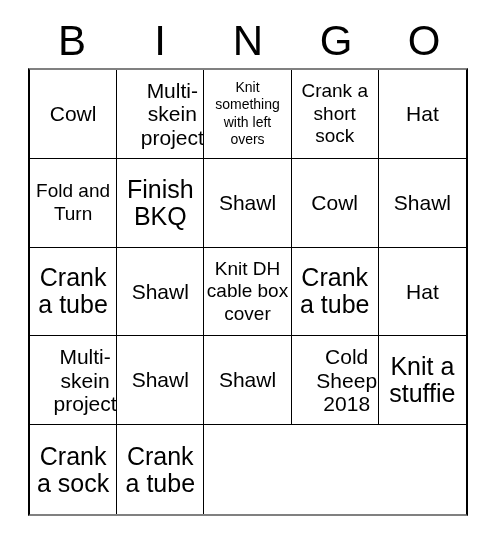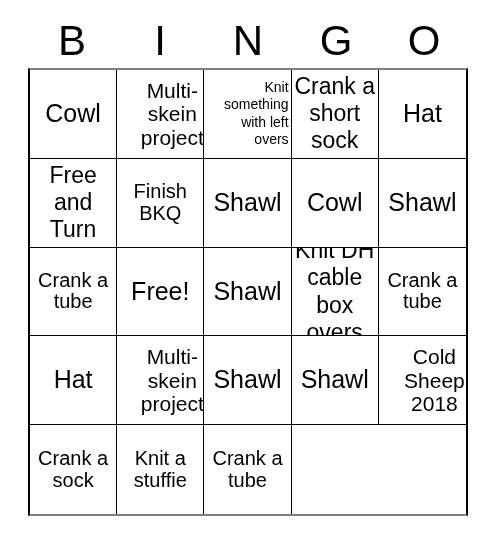--- a/index.html
+++ b/index.html
@@ -76,25 +76,25 @@
   .cell:nth-child(n+21) { border-bottom: none; }
 
   .cell-text {
     width: 100%;
     text-align: center;
     line-height: 1.06;
     color: #000000;
     word-wrap: break-word;
     hyphens: none;
   }
-  .sz-lg  .cell-text { font-size: 25px; line-height: 1.03; }
-  .sz-md  .cell-text { font-size: 20px; line-height: 1.08; }
+  .sz-lg  .cell-text { font-size: 21px; line-height: 1.03; }
+  .sz-md  .cell-text { font-size: 25px; line-height: 1.08; }
   .sz-sm  .cell-text { font-size: 21px; line-height: 1.12; margin-left: 24px; }
-  .sz-xs  .cell-text { font-size: 23px; line-height: 1.18; }
-  .sz-xxs .cell-text { font-size: 14px; line-height: 1.25; text-align: right; }
+  .sz-xs  .cell-text { font-size: 19px; line-height: 1.18; }
+  .sz-xxs .cell-text { font-size: 14px; line-height: 1.25; }
 </style>
 </head>
 <body>
 
 <div id="bingo-card">
 
   <div id="header-row">
     <div class="header-letter">B</div>
     <div class="header-letter">I</div>
     <div class="header-letter">N</div>
@@ -112,68 +112,65 @@
       <div class="cell sz-xxs">
         <span class="cell-text">Knit something with left overs</span>
       </div>
       <div class="cell sz-xs">
         <span class="cell-text">Crank a short sock</span>
       </div>
       <div class="cell sz-lg">
         <span class="cell-text">Hat</span>
       </div>
       <div class="cell sz-xs">
-        <span class="cell-text">Free and Turn</span>
+        <span class="cell-text">Fold and Turn</span>
       </div>
       <div class="cell sz-md">
         <span class="cell-text">Finish BKQ</span>
       </div>
       <div class="cell sz-lg">
         <span class="cell-text">Shawl</span>
       </div>
       <div class="cell sz-lg">
         <span class="cell-text">Cowl</span>
       </div>
       <div class="cell sz-lg">
         <span class="cell-text">Shawl</span>
       </div>
       <div class="cell sz-md">
         <span class="cell-text">Crank a tube</span>
       </div>
       <div class="cell sz-lg">
-        <span class="cell-text">Free!</span>
-      </div>
-      <div class="cell sz-lg">
         <span class="cell-text">Shawl</span>
       </div>
       <div class="cell sz-xs">
-        <span class="cell-text">Knit DH cable box overs</span>
+        <span class="cell-text">Knit DH cable box cover</span>
       </div>
       <div class="cell sz-md">
         <span class="cell-text">Crank a tube</span>
       </div>
       <div class="cell sz-lg">
         <span class="cell-text">Hat</span>
       </div>
       <div class="cell sz-sm">
         <span class="cell-text">Multi-skein project</span>
       </div>
       <div class="cell sz-lg">
         <span class="cell-text">Shawl</span>
       </div>
       <div class="cell sz-lg">
         <span class="cell-text">Shawl</span>
       </div>
       <div class="cell sz-sm">
         <span class="cell-text">Cold Sheep 2018</span>
       </div>
       <div class="cell sz-md">
-        <span class="cell-text">Crank a sock</span>
+        <span class="cell-text">Knit a stuffie</span>
       </div>
       <div class="cell sz-md">
-        <span class="cell-text">Knit a stuffie</span>
+        <span class="cell-text">Crank a sock</span>
       </div>
       <div class="cell sz-md">
         <span class="cell-text">Crank a tube</span>
       </div>
     </div>
 
 </div>
 
 </body></html>

